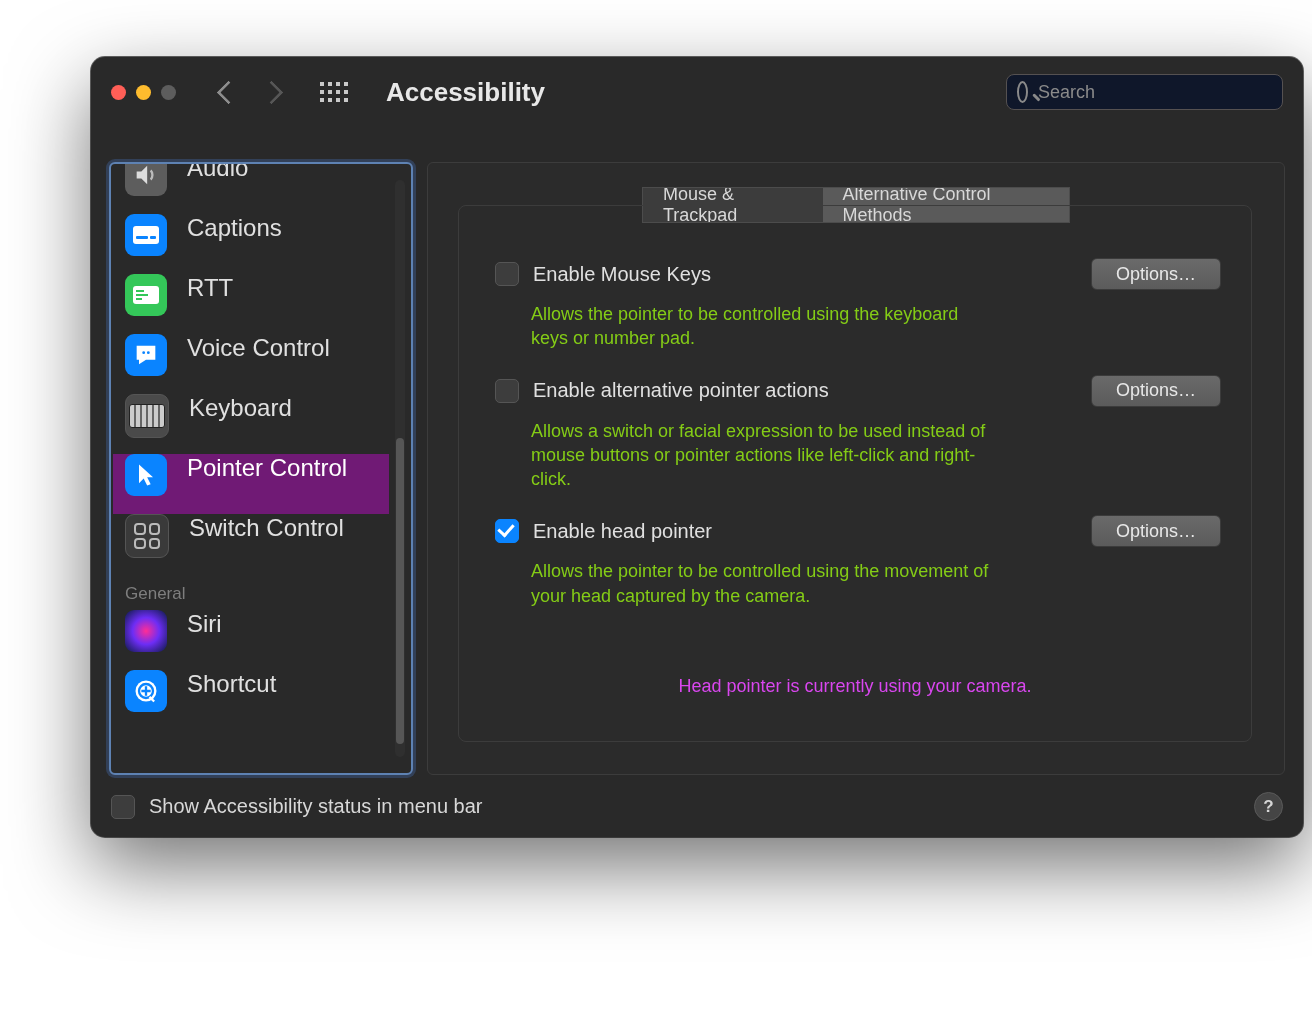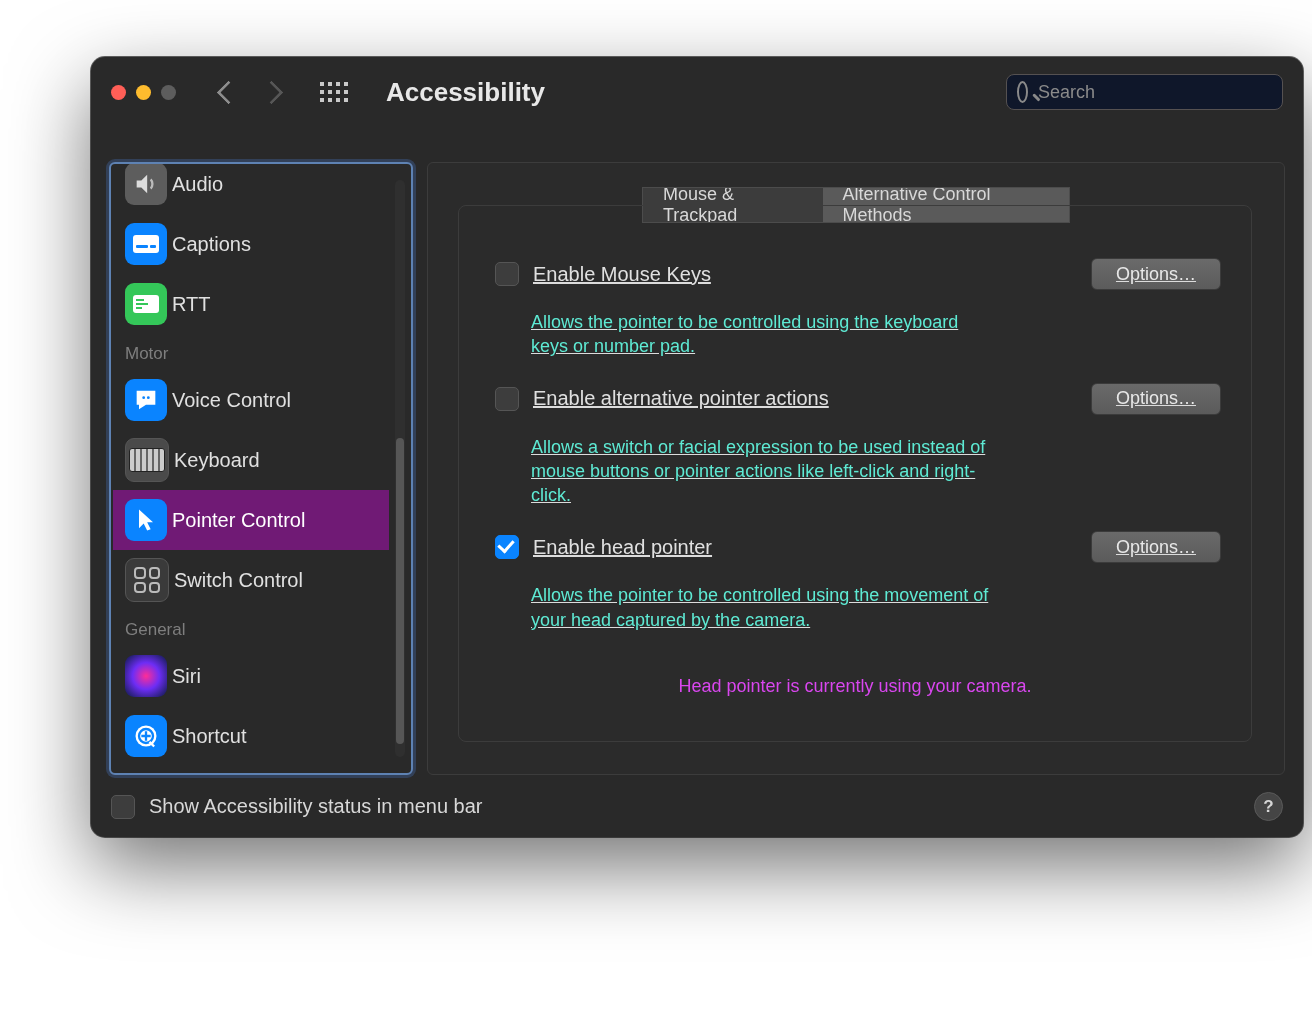--- a/index.html
+++ b/index.html
@@ -90,23 +90,23 @@
   }
   .sidebar-inner {
     position:absolute; left:2px; right:22px; top:-10px; bottom:2px;
     overflow:hidden;
   }
   .section-label {
     font-size:17px; font-weight:500; color:#7e7e7e;
     padding:10px 2px 6px 12px;
   }
   .side-item {
-    height:60px; display:flex; align-items:center;
-    padding-left:12px; gap:5px;
-    font-size:20px; color:#e0e0e0;
+    height:60px; display:flex; 
+    padding-left:12px; gap:20px;
+    font-size:24px; color:#e0e0e0;
   }
   .side-item.selected {
     background:#701a75;
     color:#fff;
   }
   .sicon { width:42px; height:42px; border-radius:9px; display:flex;
            align-items:center; justify-content:center; flex-shrink:0;
            font-size:22px; font-weight:600; }
 
   .sicon.audio    { background:#5d5d5d; }
@@ -157,21 +157,20 @@
     padding:0 20px; display:flex; align-items:center;
     font-size:18px; color:#d8d8d8;
   }
   .seg-btn.active { background:#5a5a5a; }
 
   .fieldset {
     position:absolute; left:30px; right:32px; top:42px; bottom:32px;
     border:1px solid #3c3c3c;
     border-radius:8px;
     padding-top:40px;
-    text-decoration:underline;
   }
 
   .option-row {
     padding:12px 30px 12px 36px;
     position:relative;
   }
   .option-head { display:flex; align-items:center; gap:14px; }
   .checkbox {
     width:22px; height:22px; border-radius:5px;
     background:#3d3d3d; border:1px solid #555;
@@ -191,22 +190,22 @@
   .opt-btn {
     height:30px; padding:0 16px;
     background: linear-gradient(#6a6a6a,#5b5b5b);
     border:1px solid #3b3b3b;
     border-radius:6px;
     font-size:18px; color:#e8e8e8;
     display:flex; align-items:center; justify-content:center;
     min-width:96px;
   }
   .opt-desc {
-    margin-left:36px; margin-top:20px;
-    font-size:18px; color:#5eead4; max-width:460px; line-height:1.35;
+    margin-left:36px; margin-top:12px;
+    font-size:18px; color:#84cc16; max-width:460px; line-height:1.35;
   }
 
   .camera-note {
     position:absolute; bottom:44px; left:0; right:0;
     text-align:center; font-size:18px; color:#d946ef;
   }
 
   
   .bottom-row {
     position:absolute; left:20px; right:20px; bottom:16px;
@@ -288,21 +287,20 @@
             <svg width="30" height="22" viewBox="0 0 30 22">
                 <rect x="2" y="2" width="26" height="18" rx="3" fill="#fff"></rect>
                 <rect x="5" y="6" width="8" height="2" fill="#34c759"></rect>
                 <rect x="5" y="10" width="12" height="2" fill="#34c759"></rect>
                 <rect x="5" y="14" width="6" height="2" fill="#34c759"></rect>
               </svg>
           </div>
           <span>RTT</span>
         </div>
 
-        <div class="section-label">Motor</div>
 
         <div class="side-item">
           <div class="sicon voice">
             <svg width="28" height="28" viewBox="0 0 24 24">
                 <path d="M4 4h16v12H12l-6 4v-4H4z" fill="#fff"></path>
                 <circle cx="10" cy="10" r="1.2" fill="#0a84ff"></circle>
                 <circle cx="14" cy="10" r="1.2" fill="#0a84ff"></circle>
               </svg>
           </div>
           <span>Voice Control</span>

